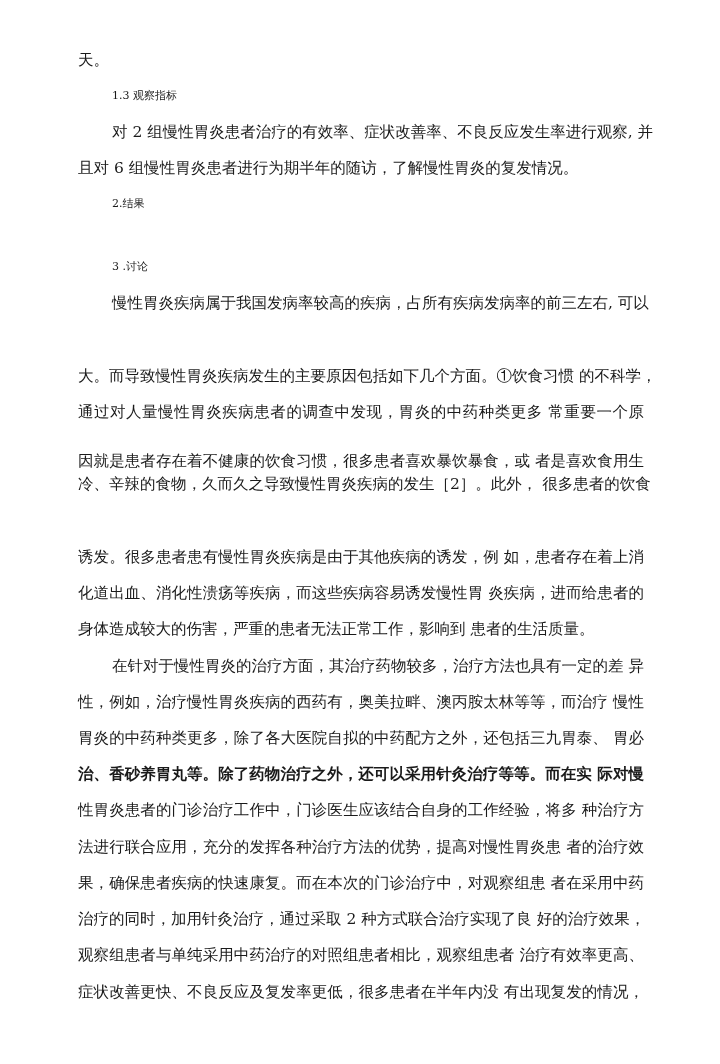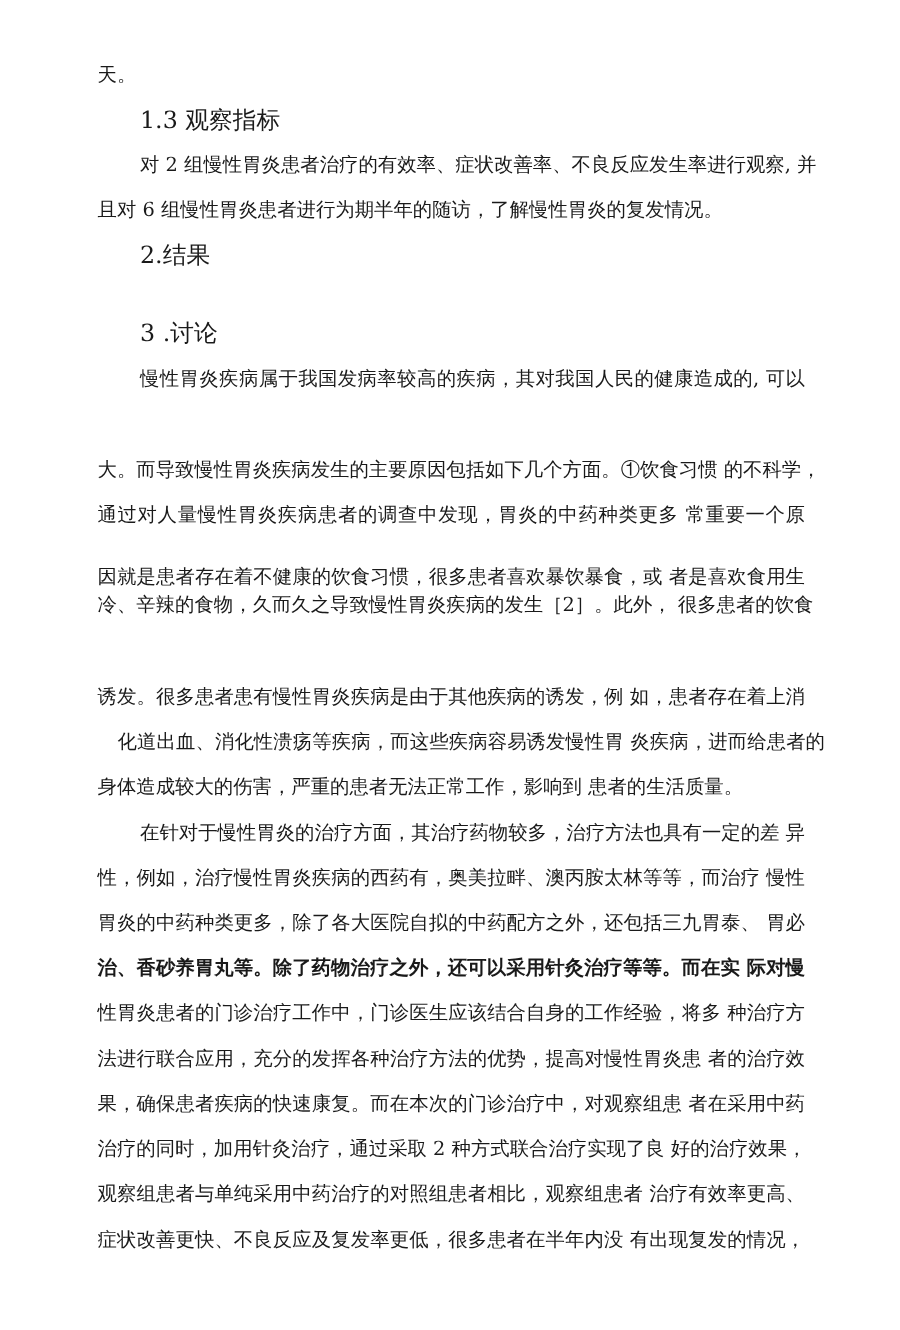--- a/index.html
+++ b/index.html
@@ -3,39 +3,39 @@
 <meta charset="utf-8">
 <style>
   html, body { margin: 0; padding: 0; background: #ffffff; }
   body { width: 720px; height: 1064px; overflow: hidden; position: relative;
          font-family: "DejaVu Serif", "Liberation Serif", serif; color: #1a1a1a; }
   .page { position: absolute; left: 0; top: 0; width: 720px; height: 1064px; }
   .line { position: absolute; left: 78px; width: 566px; font-size: 15.5px; line-height: 20px;
           white-space: nowrap; text-align: justify; text-align-last: justify; letter-spacing: 0px; }
   .line.indent { left: 112px; width: 532px; }
   .line.last { text-align-last: left; }
-  .heading { font-size: 19px; }
+  .heading { font-size: 11px; }
 </style>
 </head>
 <body>
 
 <div class="page" id="page">
     <div class="line last" style="top: 50px;">天。</div>
     <div class="line indent last heading" style="top: 86px;">1.3 观察指标</div>
     <div class="line indent" style="top: 122px;">对 2 组慢性胃炎患者治疗的有效率、症状改善率、不良反应发生率进行观察, 并</div>
     <div class="line last" style="top: 158px;">且对 6 组慢性胃炎患者进行为期半年的随访，了解慢性胃炎的复发情况。</div>
     <div class="line indent last heading" style="top: 194px;">2.结果</div>
     <div class="line indent last heading" style="top: 257px;">3 .讨论</div>
-    <div class="line indent" style="top: 293px;">慢性胃炎疾病属于我国发病率较高的疾病，其对我国人民的健康造成的, 可以</div>
+    <div class="line indent" style="top: 293px;">慢性胃炎疾病属于我国发病率较高的疾病，占所有疾病发病率的前三左右, 可以</div>
     <div class="line" style="top: 366px;">大。而导致慢性胃炎疾病发生的主要原因包括如下几个方面。①饮食习惯 的不科学，</div>
     <div class="line" style="top: 402px;">通过对人量慢性胃炎疾病患者的调查中发现，胃炎的中药种类更多 常重要一个原</div>
     <div class="line" style="top: 451px;">因就是患者存在着不健康的饮食习惯，很多患者喜欢暴饮暴食，或 者是喜欢食用生</div>
     <div class="line" style="top: 474px;">冷、辛辣的食物，久而久之导致慢性胃炎疾病的发生［2］。此外， 很多患者的饮食</div>
     <div class="line" style="top: 547px;">诱发。很多患者患有慢性胃炎疾病是由于其他疾病的诱发，例 如，患者存在着上消</div>
-    <div class="line" style="top: 583px; margin-left: 16px;">化道出血、消化性溃疡等疾病，而这些疾病容易诱发慢性胃 炎疾病，进而给患者的</div>
+    <div class="line" style="top: 583px;">化道出血、消化性溃疡等疾病，而这些疾病容易诱发慢性胃 炎疾病，进而给患者的</div>
     <div class="line last" style="top: 619px;">身体造成较大的伤害，严重的患者无法正常工作，影响到 患者的生活质量。</div>
     <div class="line indent" style="top: 656px;">在针对于慢性胃炎的治疗方面，其治疗药物较多，治疗方法也具有一定的差 异</div>
     <div class="line" style="top: 692px;">性，例如，治疗慢性胃炎疾病的西药有，奥美拉畔、澳丙胺太林等等，而治疗 慢性</div>
     <div class="line" style="top: 728px;">胃炎的中药种类更多，除了各大医院自拟的中药配方之外，还包括三九胃泰、 胃必</div>
     <div class="line" style="top: 764px; font-weight: bold;">治、香砂养胃丸等。除了药物治疗之外，还可以采用针灸治疗等等。而在实 际对慢</div>
     <div class="line" style="top: 800px;">性胃炎患者的门诊治疗工作中，门诊医生应该结合自身的工作经验，将多 种治疗方</div>
     <div class="line" style="top: 837px;">法进行联合应用，充分的发挥各种治疗方法的优势，提高对慢性胃炎患 者的治疗效</div>
     <div class="line" style="top: 873px;">果，确保患者疾病的快速康复。而在本次的门诊治疗中，对观察组患 者在采用中药</div>
     <div class="line" style="top: 909px;">治疗的同时，加用针灸治疗，通过采取 2 种方式联合治疗实现了良 好的治疗效果，</div>
     <div class="line" style="top: 945px;">观察组患者与单纯采用中药治疗的对照组患者相比，观察组患者 治疗有效率更高、</div>

